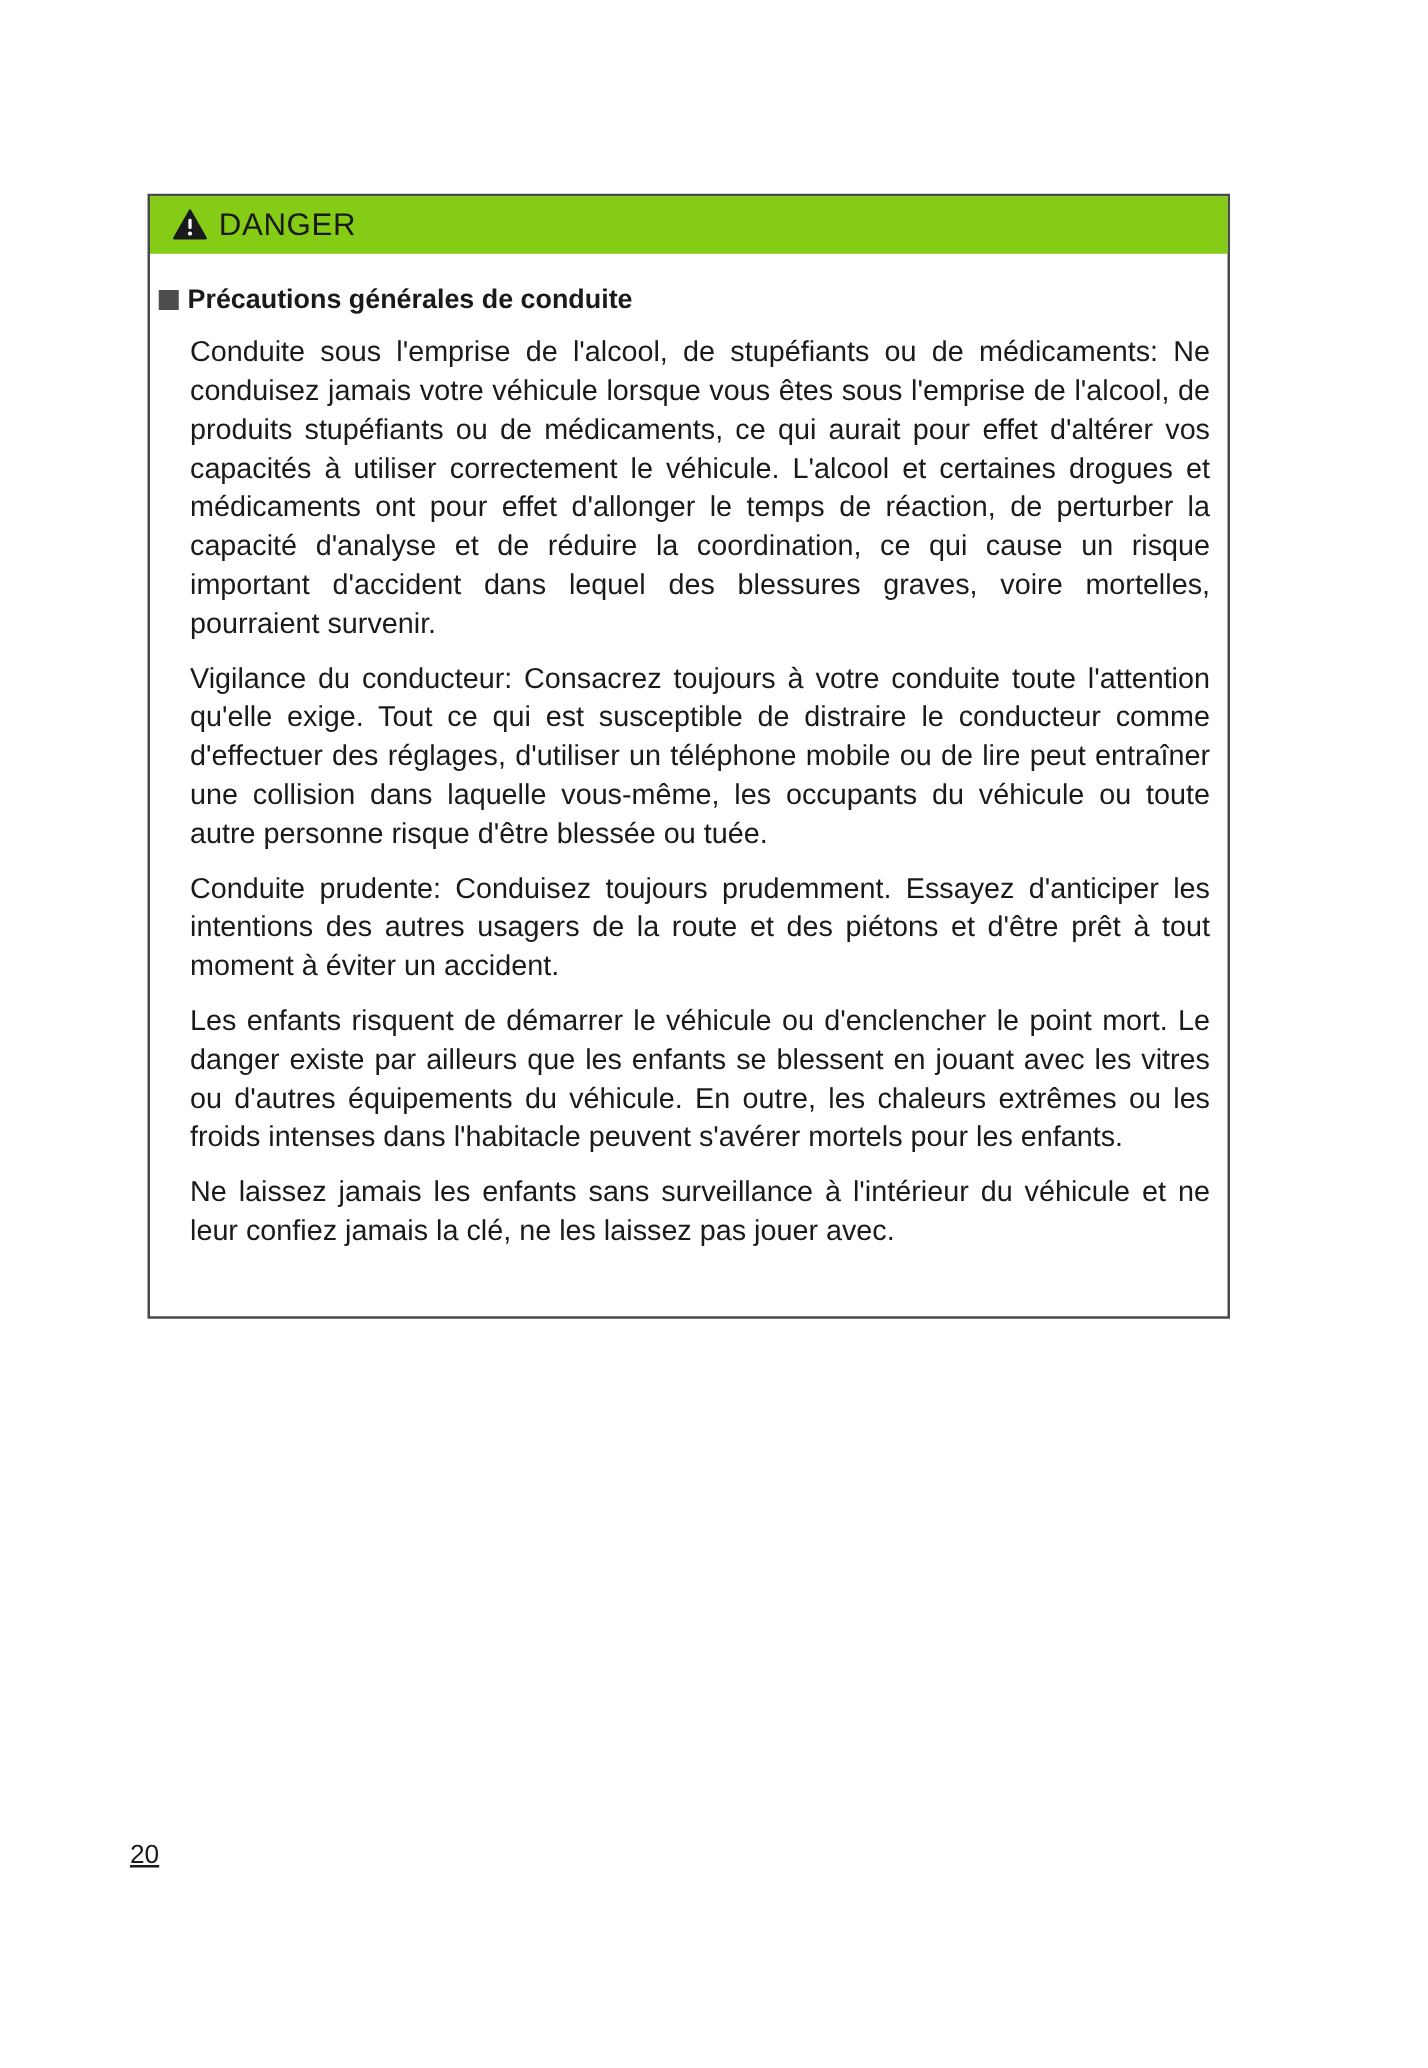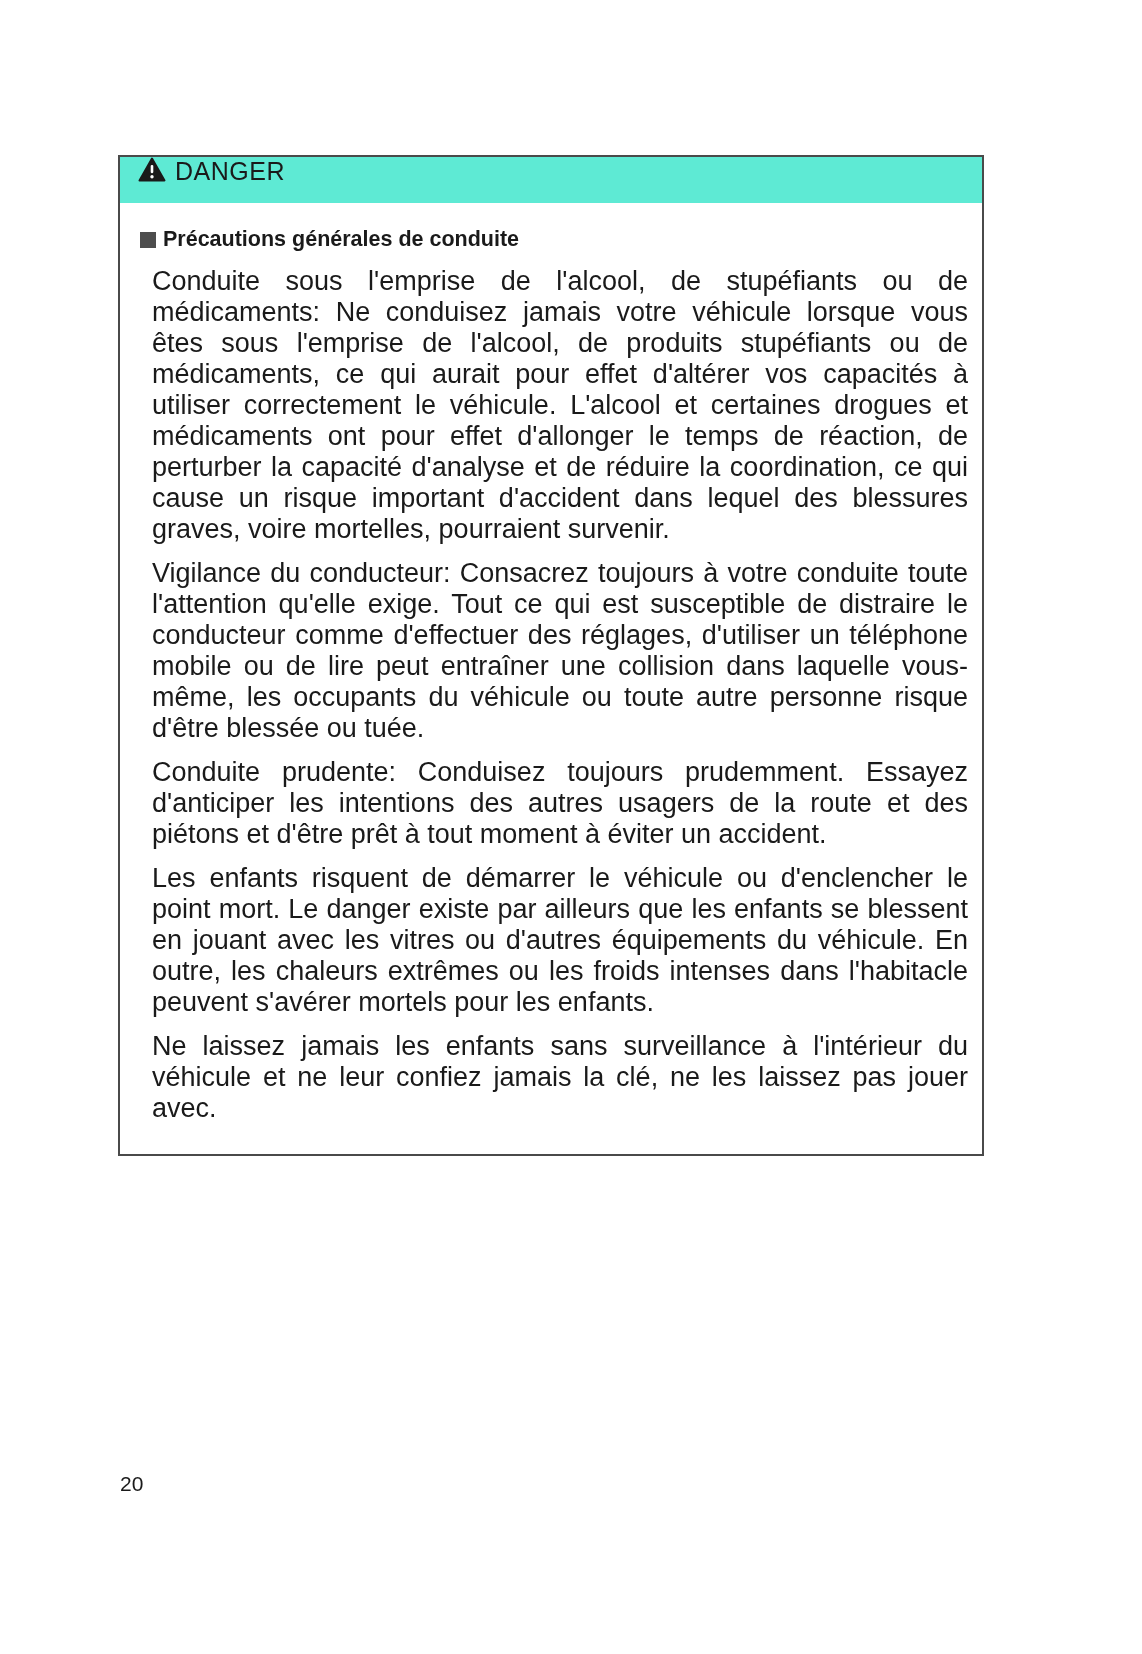--- a/index.html
+++ b/index.html
@@ -22,67 +22,68 @@
     top: 155px;
     width: 866px;
     min-height: 900px;
     border: 2px solid #4a4a4a;
     box-sizing: border-box;
     background: #ffffff;
     padding-bottom: 30px;
   }
   .danger-header {
     display: flex;
-    align-items: flex-start;
+    align-items: center;
     height: 46px;
-    background: #5eead4;
+    background: #84cc16;
     padding-left: 18px;
   }
   .warning-icon {
     display: inline-flex;
     align-items: center;
     margin-right: 9px;
   }
   .danger-title {
     font-size: 25px;
     font-weight: 400;
     color: #1a1a1a;
     letter-spacing: 0.5px;
   }
   .section-heading {
     display: flex;
     align-items: baseline;
-    margin: 22px 14px 0 20px;
+    margin: 22px 14px 0 7px;
     font-size: 21.5px;
     font-weight: bold;
     line-height: 28px;
   }
   .square-bullet {
     flex: 0 0 auto;
     width: 16px;
     height: 16px;
     background: #4d4d4d;
     margin-right: 7px;
     position: relative;
     top: 1px;
     align-self: center;
   }
   .danger-box p {
     margin: 13px 14px 0 32px;
-    font-size: 27px;
+    font-size: 23px;
     line-height: 31px;
     text-align: justify;
     color: #1a1a1a;
   }
   .page-number {
     position: absolute;
-    left: 120px;
+    left: 104px;
     top: 1472px;
     font-size: 21px;
     color: #1a1a1a;
+    text-decoration: underline;
   }
 </style>
 </head>
 <body>
 
 <div class="page">
 
   <div class="danger-box">
 
     <div class="danger-header">

